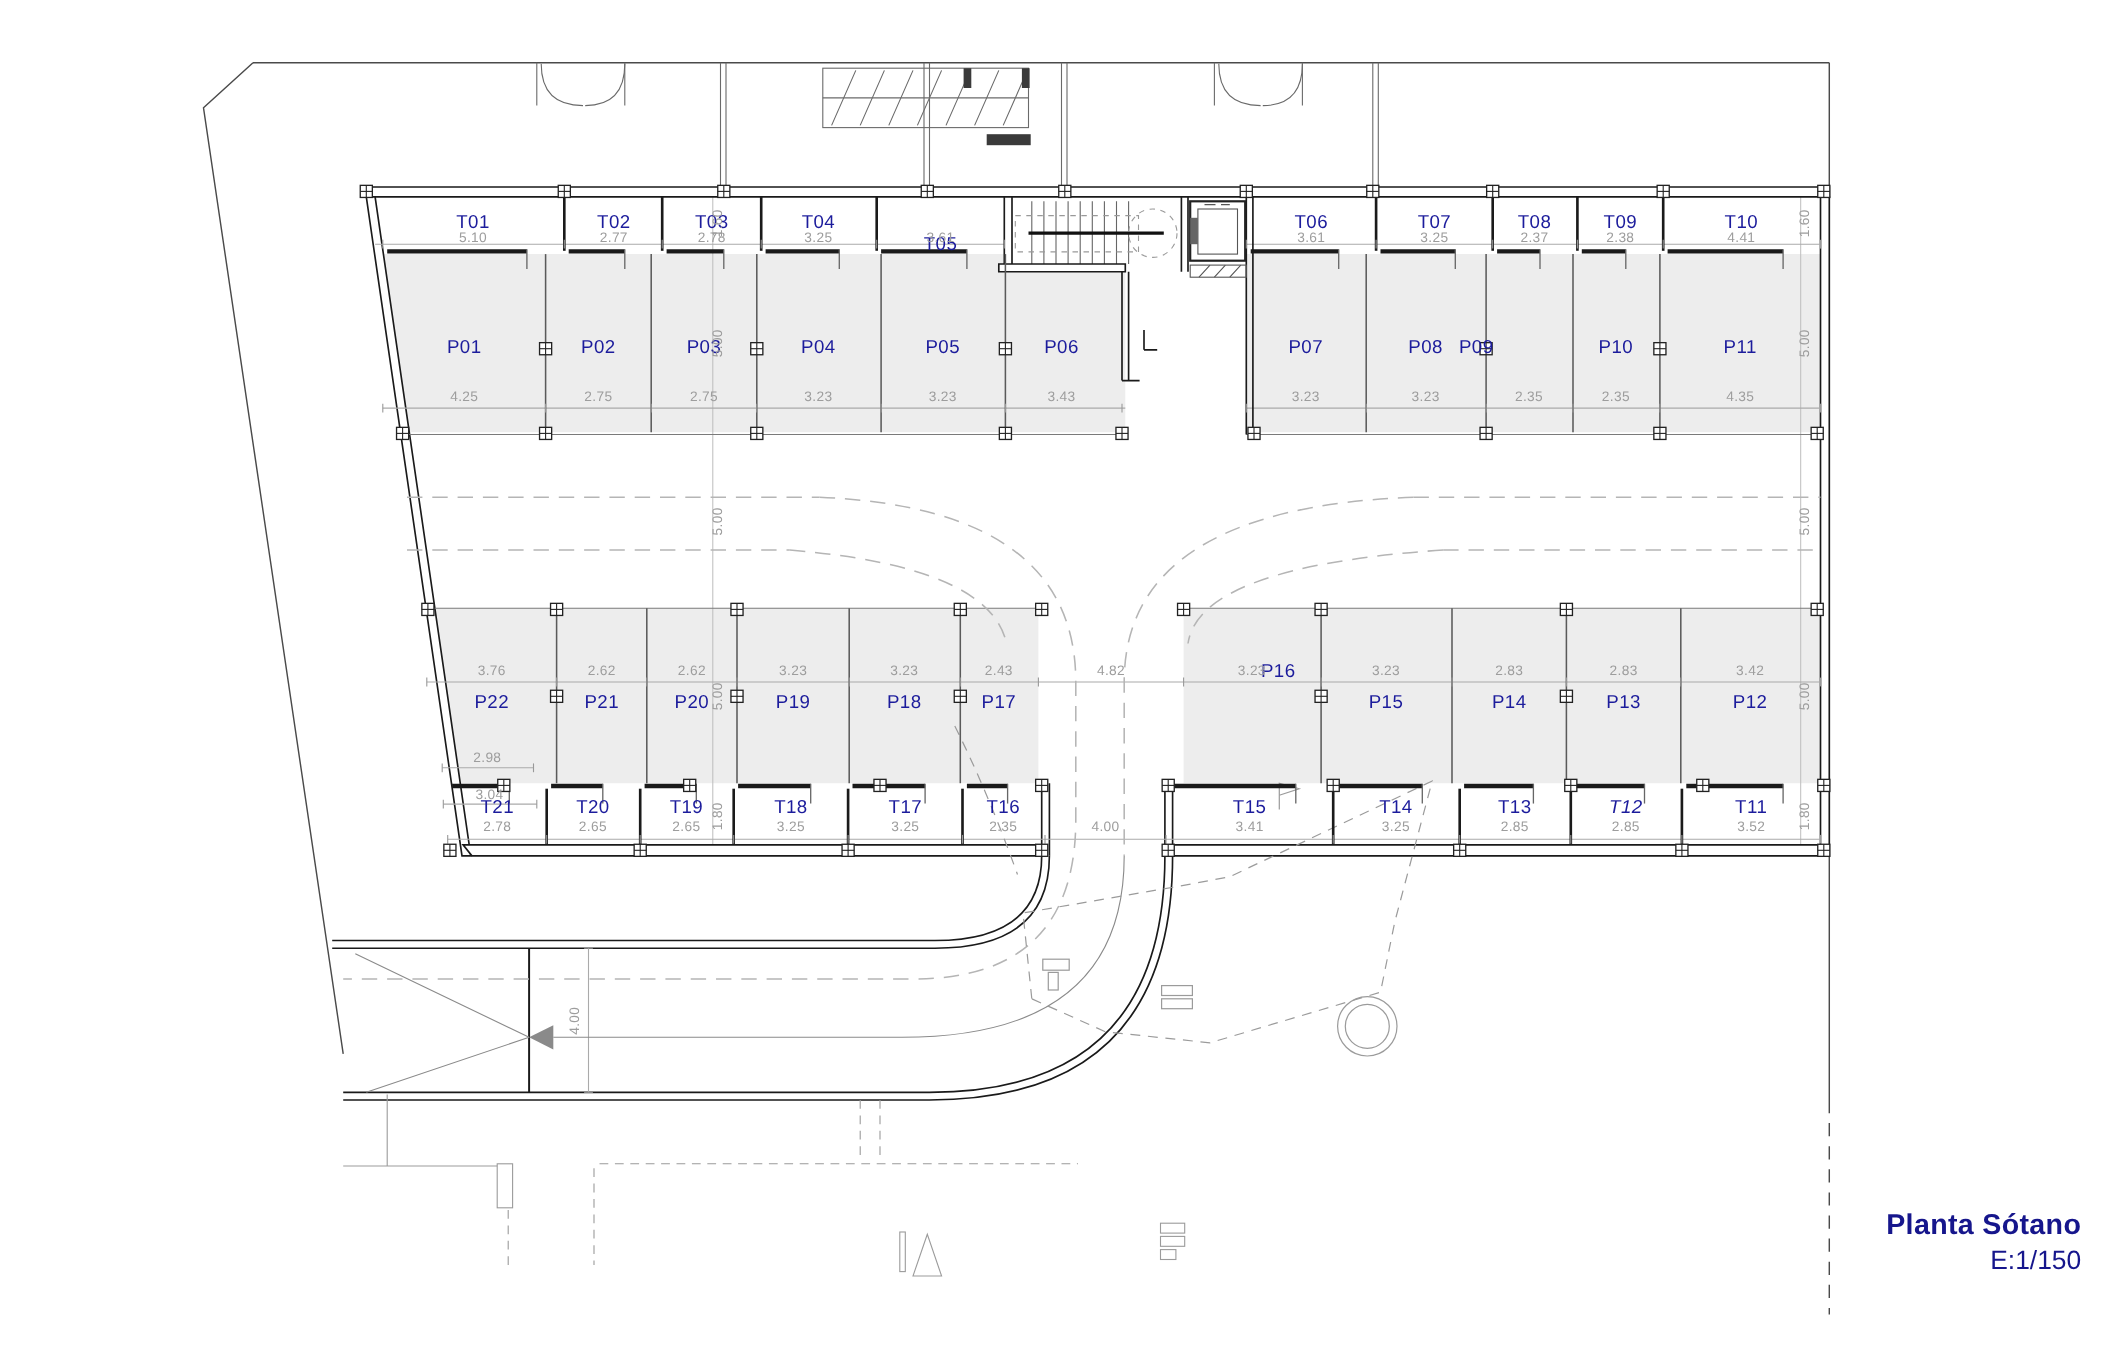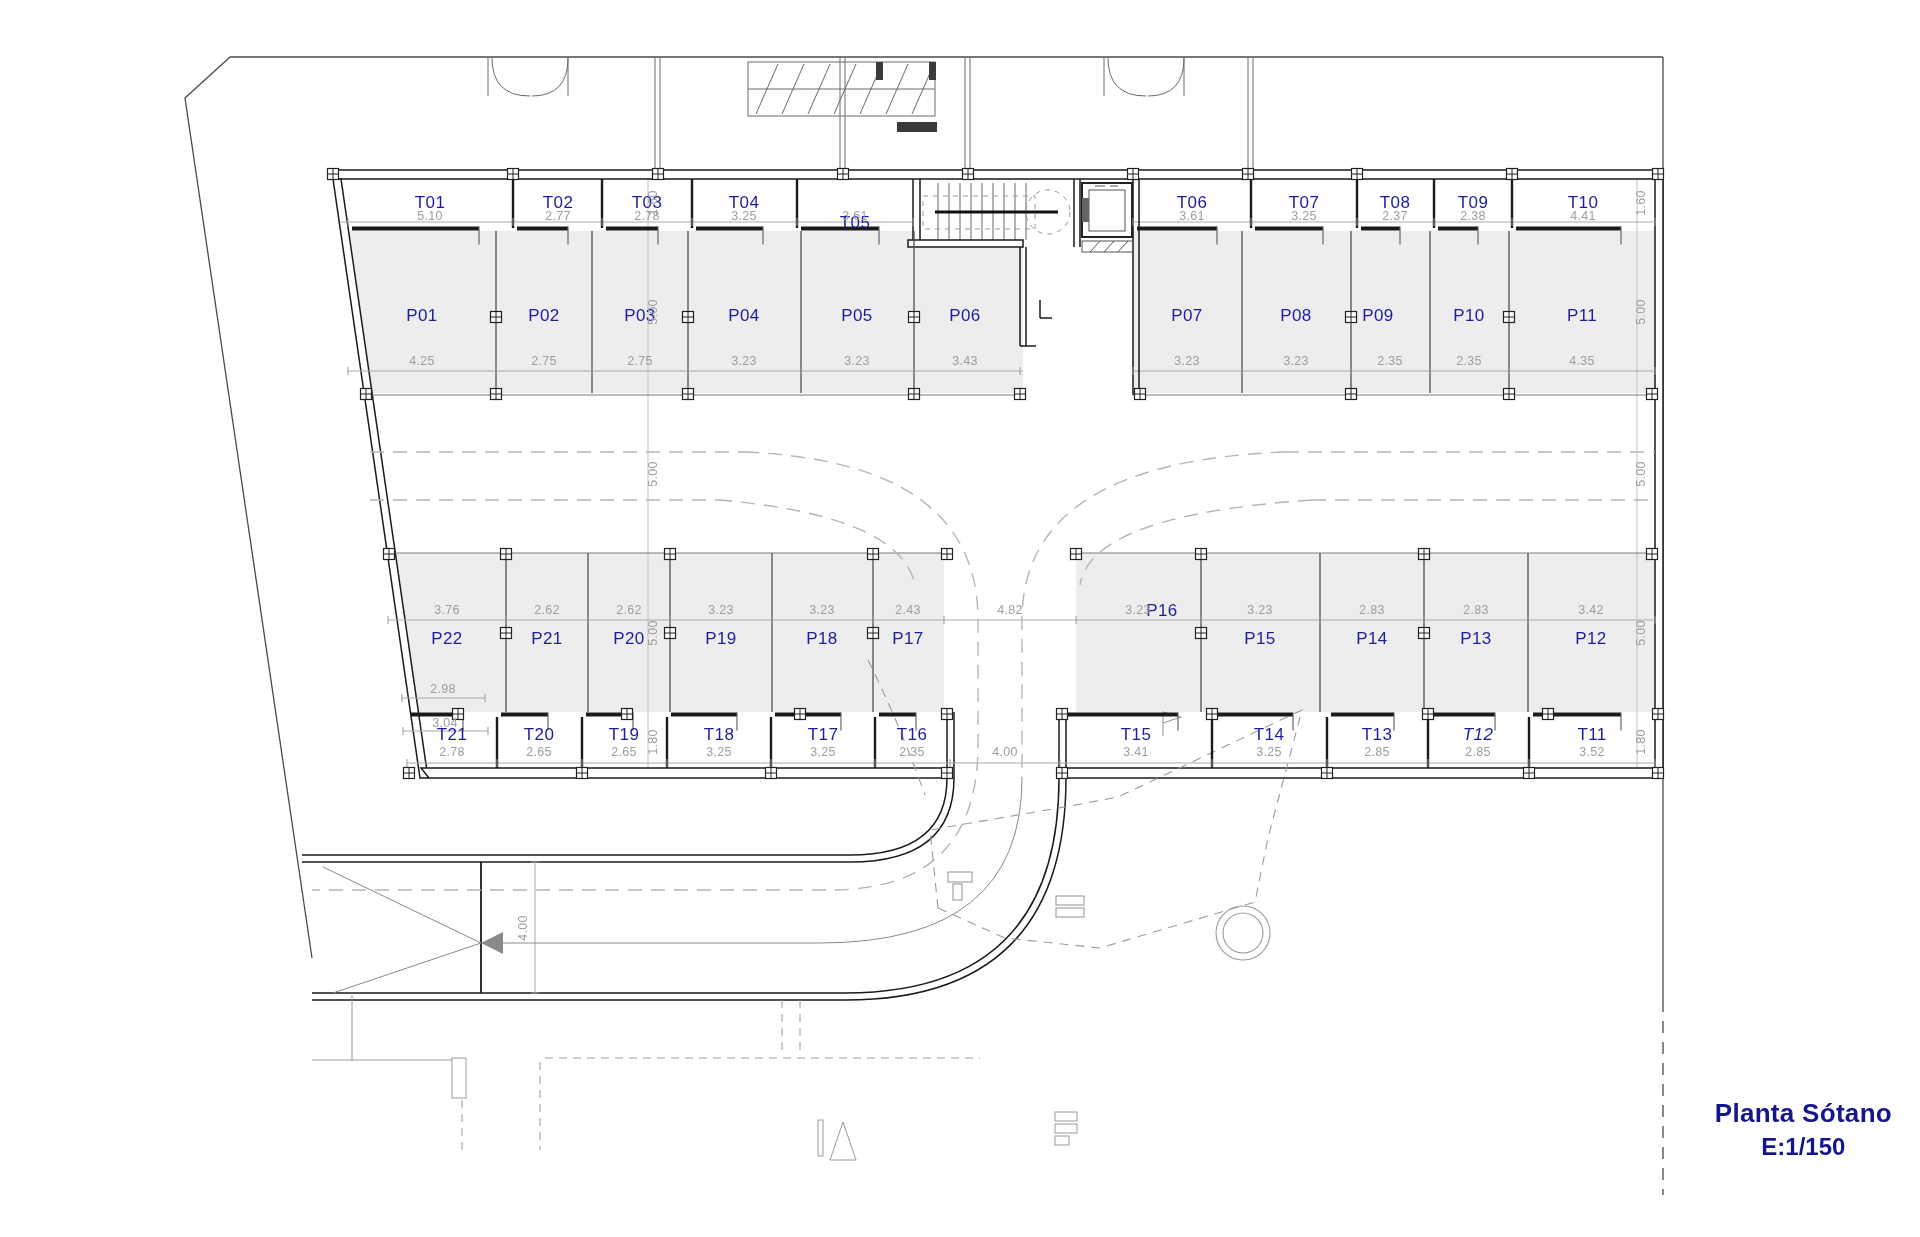--- a/index.html
+++ b/index.html
@@ -6,21 +6,21 @@
   #canvas{position:relative;width:1920px;height:1237px;background:#ffffff;overflow:hidden;
           font-family:"Liberation Sans",sans-serif;}
   #plan-svg{position:absolute;left:0;top:0;}
   #labels{position:absolute;left:0;top:0;width:100%;height:100%;pointer-events:none;}
   .lbl{position:absolute;transform:translate(-50%,-50%);white-space:nowrap;line-height:1;}
   .room{font-size:17px;color:#1c1c9c;letter-spacing:.4px;}
   .dim{font-size:12.5px;color:#9d9d9d;letter-spacing:.3px;}
   .rot{transform:translate(-50%,-50%) rotate(-90deg);}
   #title-block{position:absolute;right:28px;top:1098px;text-align:right;color:#16168c;}
   #title-block .t1{font-size:26px;font-weight:bold;letter-spacing:.3px;}
-  #title-block .t2{font-size:24px;font-weight:bold;margin-top:4px;text-align:center;}
+  #title-block .t2{font-size:24px;font-weight:normal;margin-top:4px;}
   #disclaimer{position:absolute;left:30px;top:1130px;width:368px;color:#8f8f8f;
               font-size:13.5px;line-height:1.45;}
   #disclaimer .j{text-align:justify;text-align-last:justify;}
 </style>
 </head>
 <body>
 
 <div id="canvas">
 
   <svg id="plan-svg" width="1920" height="1237" viewBox="0 0 1920 1237">
@@ -485,21 +485,21 @@
       <div class="lbl room" style="left: 744px; top: 315px;">P04</div>
       <div class="lbl dim" style="left: 744px; top: 361px;">3.23</div>
       <div class="lbl room" style="left: 857px; top: 315px;">P05</div>
       <div class="lbl dim" style="left: 857px; top: 361px;">3.23</div>
       <div class="lbl room" style="left: 965px; top: 315px;">P06</div>
       <div class="lbl dim" style="left: 965px; top: 361px;">3.43</div>
       <div class="lbl room" style="left: 1187px; top: 315px;">P07</div>
       <div class="lbl dim" style="left: 1187px; top: 361px;">3.23</div>
       <div class="lbl room" style="left: 1296px; top: 315px;">P08</div>
       <div class="lbl dim" style="left: 1296px; top: 361px;">3.23</div>
-      <div class="lbl room" style="left: 1378px; top: 315px;">P09</div>
+      <div class="lbl room" style="left: 1342px; top: 315px;">P09</div>
       <div class="lbl dim" style="left: 1390px; top: 361px;">2.35</div>
       <div class="lbl room" style="left: 1469px; top: 315px;">P10</div>
       <div class="lbl dim" style="left: 1469px; top: 361px;">2.35</div>
       <div class="lbl room" style="left: 1582px; top: 315px;">P11</div>
       <div class="lbl dim" style="left: 1582px; top: 361px;">4.35</div>
       <div class="lbl room" style="left: 447px; top: 638px;">P22</div>
       <div class="lbl dim" style="left: 447px; top: 610px;">3.76</div>
       <div class="lbl room" style="left: 547px; top: 638px;">P21</div>
       <div class="lbl dim" style="left: 547px; top: 610px;">2.62</div>
       <div class="lbl room" style="left: 629px; top: 638px;">P20</div>

